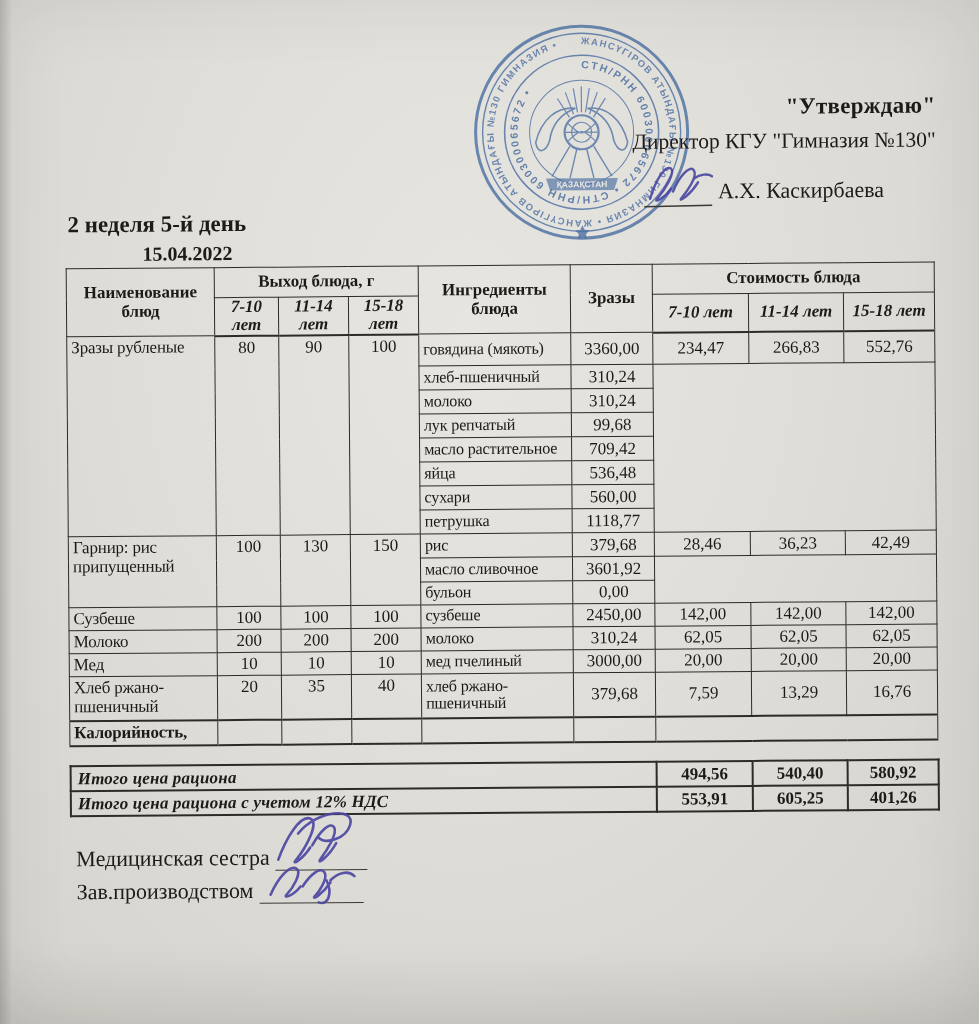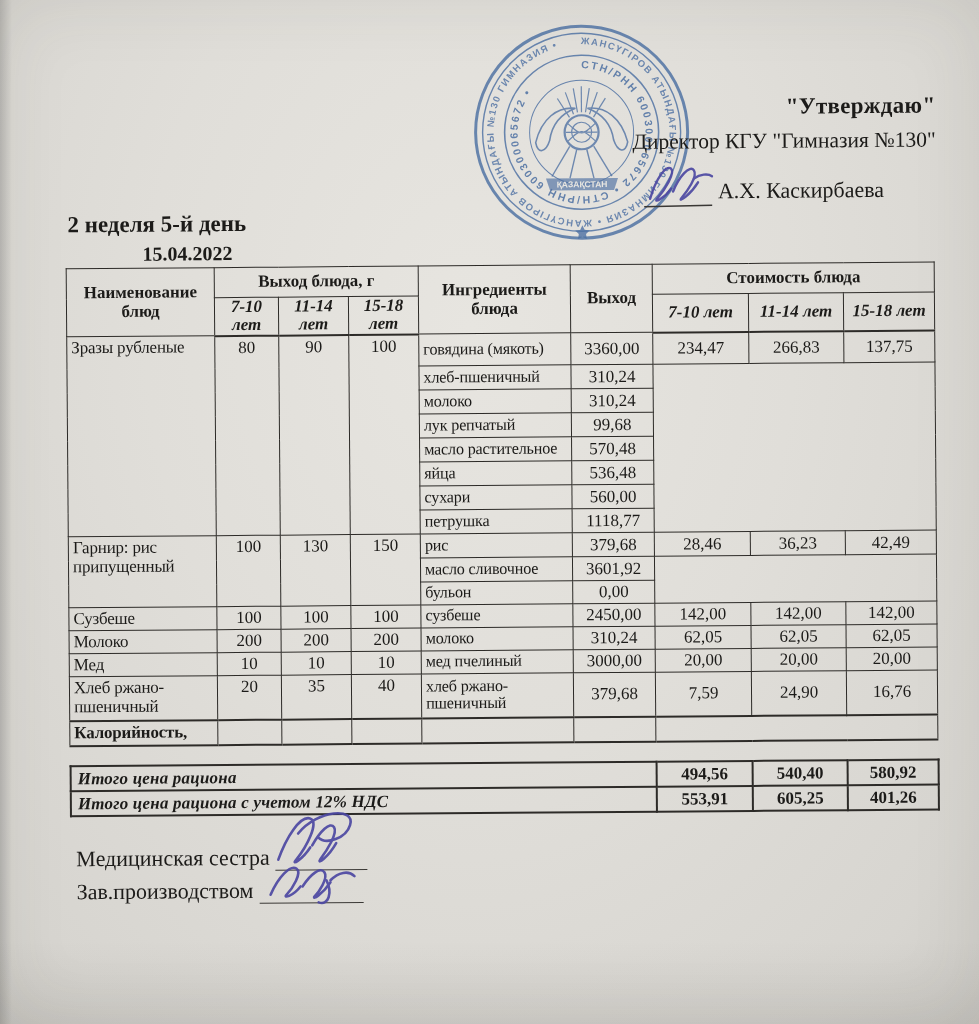--- a/index.html
+++ b/index.html
@@ -159,59 +159,59 @@
           <col style="width:82px">
           <col style="width:96px">
           <col style="width:95px">
           <col style="width:91px">
       </colgroup>
       <tbody>
           <tr class="hdr1">
         <th rowspan="2">Наименование блюд</th>
         <th colspan="3">Выход блюда, г</th>
         <th rowspan="2">Ингредиенты блюда</th>
-        <th rowspan="2">Выход</th>
+        <th rowspan="2">Зразы</th>
         <th colspan="3">Стоимость блюда</th>
       </tr>
       <tr class="hdr2">
         <th>7-10 лет</th>
         <th>11-14 лет</th>
         <th>15-18 лет</th>
         <th>7-10 лет</th>
         <th>11-14 лет</th>
         <th>15-18 лет</th>
       </tr>
 
       <tr class="r-lg">
         <td class="l top" rowspan="8" style="font-size:17px">Зразы рубленые</td>
         <td class="c top" rowspan="8">80</td>
         <td class="c top" rowspan="8">90</td>
         <td class="c top" rowspan="8">100</td>
         <td class="l">говядина (мякоть)</td>
         <td class="c">3360,00</td>
         <td class="c">234,47</td>
         <td class="c">266,83</td>
-        <td class="c">137,75</td>
+        <td class="c">552,76</td>
       </tr>
       <tr class="r">
         <td class="l">хлеб-пшеничный</td>
         <td class="c">310,24</td>
         <td colspan="3" rowspan="7"></td>
       </tr>
       <tr class="r">
         <td class="l">молоко</td>
         <td class="c">310,24</td>
       </tr>
       <tr class="r">
         <td class="l">лук репчатый</td>
         <td class="c">99,68</td>
       </tr>
       <tr class="r">
         <td class="l">масло растительное</td>
-        <td class="c">570,48</td>
+        <td class="c">709,42</td>
       </tr>
       <tr class="r">
         <td class="l">яйца</td>
         <td class="c">536,48</td>
       </tr>
       <tr class="r">
         <td class="l">сухари</td>
         <td class="c">560,00</td>
       </tr>
       <tr class="r">
@@ -274,21 +274,21 @@
         <td class="c">20,00</td>
       </tr>
       <tr class="r-2l">
         <td class="l top" style="font-size:17px">Хлеб ржано-пшеничный</td>
         <td class="c top">20</td>
         <td class="c top">35</td>
         <td class="c top">40</td>
         <td class="l">хлеб ржано-пшеничный</td>
         <td class="c">379,68</td>
         <td class="c">7,59</td>
-        <td class="c">24,90</td>
+        <td class="c">13,29</td>
         <td class="c">16,76</td>
       </tr>
 
       <tr class="r-cal">
         <td class="l bold">Калорийность,</td>
         <td></td>
         <td></td>
         <td></td>
         <td></td>
         <td></td>

